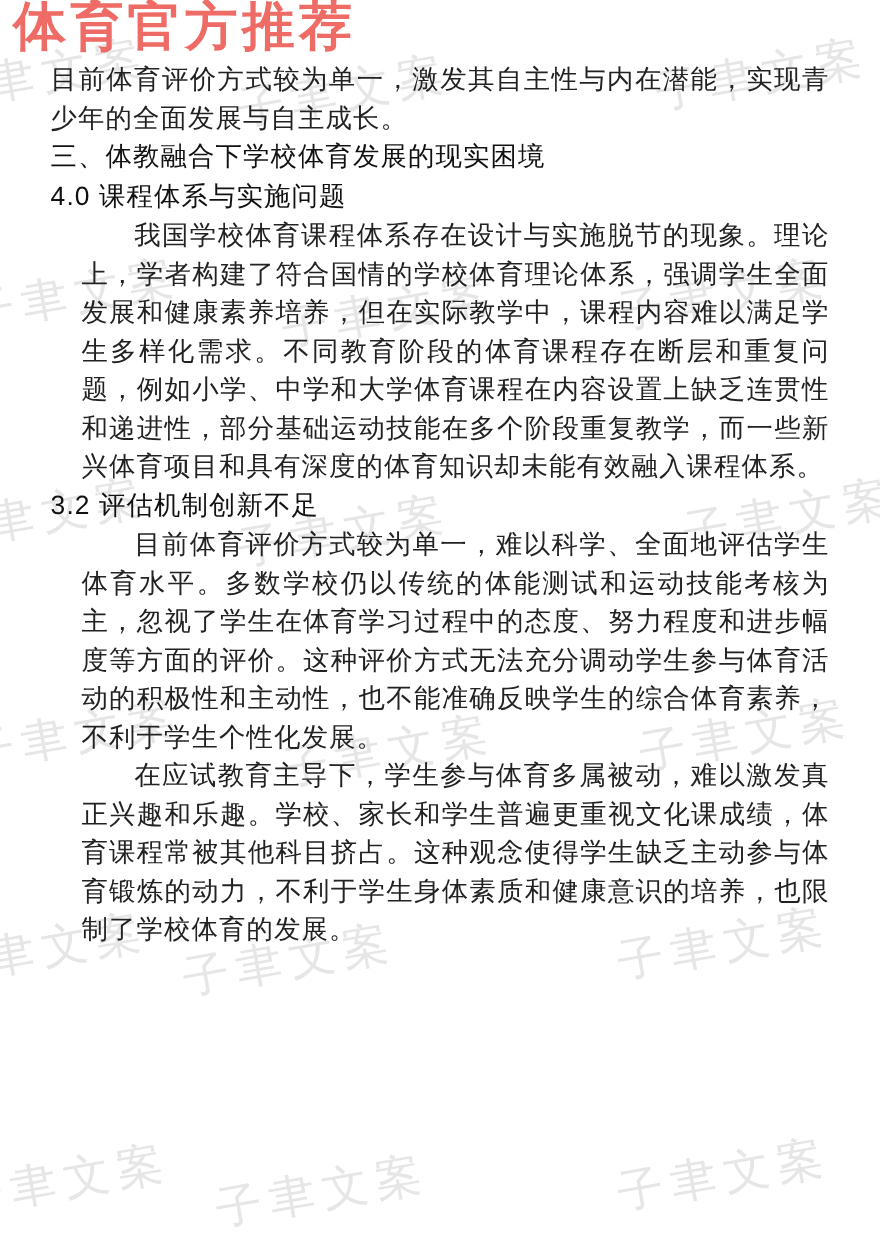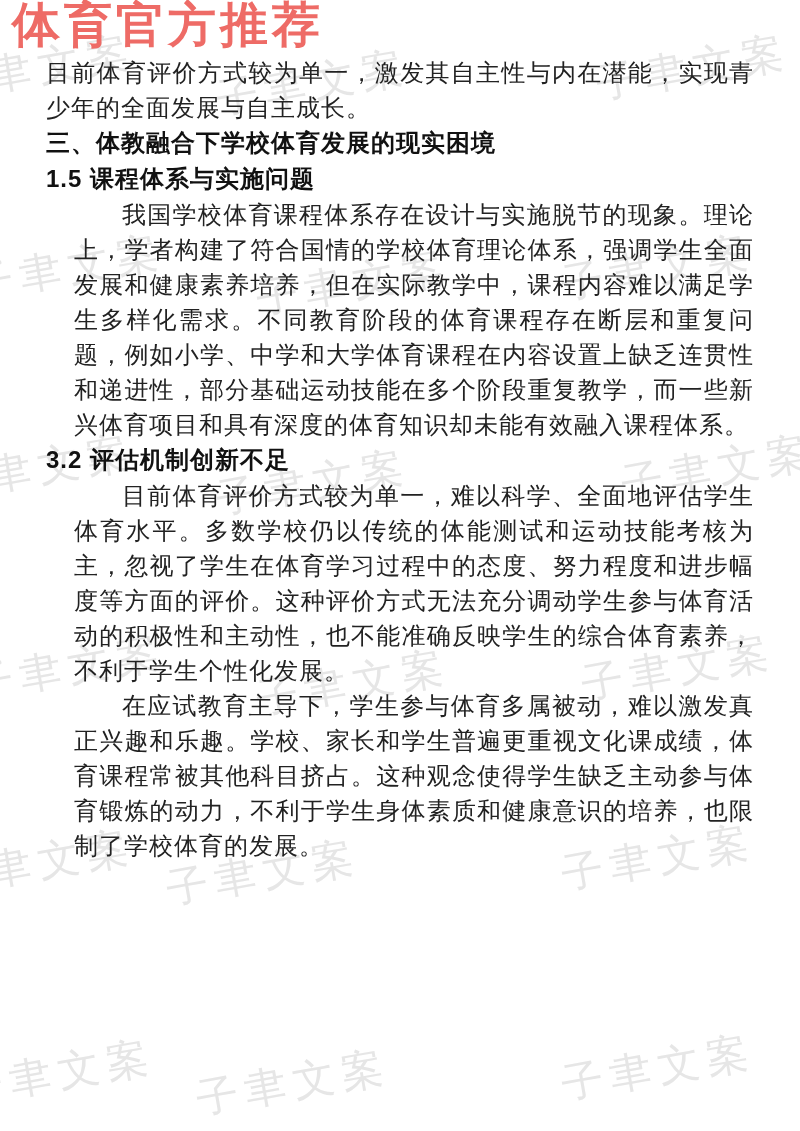--- a/index.html
+++ b/index.html
@@ -56,21 +56,21 @@
     text-align: justify;
     color: #222222;
     margin: 0;
   }
   .para.indent { text-indent: 2em; margin-left: 28px; }
 
   .heading {
     font-size: 24px;
     line-height: 36px;
     letter-spacing: 1px;
-    font-weight: bold;
+    font-weight: normal;
     color: #111111;
     margin: 0;
   }
 </style>
 </head>
 <body>
 
 <div class="page" style="--title-color: #ee6b66; --wm-color: #e6e6e6;">
 
   <div class="wm-layer">
@@ -92,21 +92,21 @@
     <span class="wm" style="left:-40px; top:1045px;">子聿文案</span>
     <span class="wm" style="left:195px; top:1055px;">子聿文案</span>
     <span class="wm" style="left:560px; top:1040px;">子聿文案</span>
   </div>
 
   <div class="content">
     <h1 class="doc-title">体育官方推荐</h1>
 
     <p class="para">目前体育评价方式较为单一，激发其自主性与内在潜能，实现青少年的全面发展与自主成长。</p>
     <h2 class="heading">三、体教融合下学校体育发展的现实困境</h2>
-    <h3 class="heading">1.5 课程体系与实施问题</h3>
+    <h3 class="heading">4.0 课程体系与实施问题</h3>
     <p class="para indent">我国学校体育课程体系存在设计与实施脱节的现象。理论上，学者构建了符合国情的学校体育理论体系，强调学生全面发展和健康素养培养，但在实际教学中，课程内容难以满足学生多样化需求。不同教育阶段的体育课程存在断层和重复问题，例如小学、中学和大学体育课程在内容设置上缺乏连贯性和递进性，部分基础运动技能在多个阶段重复教学，而一些新兴体育项目和具有深度的体育知识却未能有效融入课程体系。</p>
     <h3 class="heading">3.2 评估机制创新不足</h3>
     <p class="para indent">目前体育评价方式较为单一，难以科学、全面地评估学生体育水平。多数学校仍以传统的体能测试和运动技能考核为主，忽视了学生在体育学习过程中的态度、努力程度和进步幅度等方面的评价。这种评价方式无法充分调动学生参与体育活动的积极性和主动性，也不能准确反映学生的综合体育素养，不利于学生个性化发展。</p>
     <p class="para indent">在应试教育主导下，学生参与体育多属被动，难以激发真正兴趣和乐趣。学校、家长和学生普遍更重视文化课成绩，体育课程常被其他科目挤占。这种观念使得学生缺乏主动参与体育锻炼的动力，不利于学生身体素质和健康意识的培养，也限制了学校体育的发展。</p>
 
   </div>
 
 </div>
 
 </body></html>

